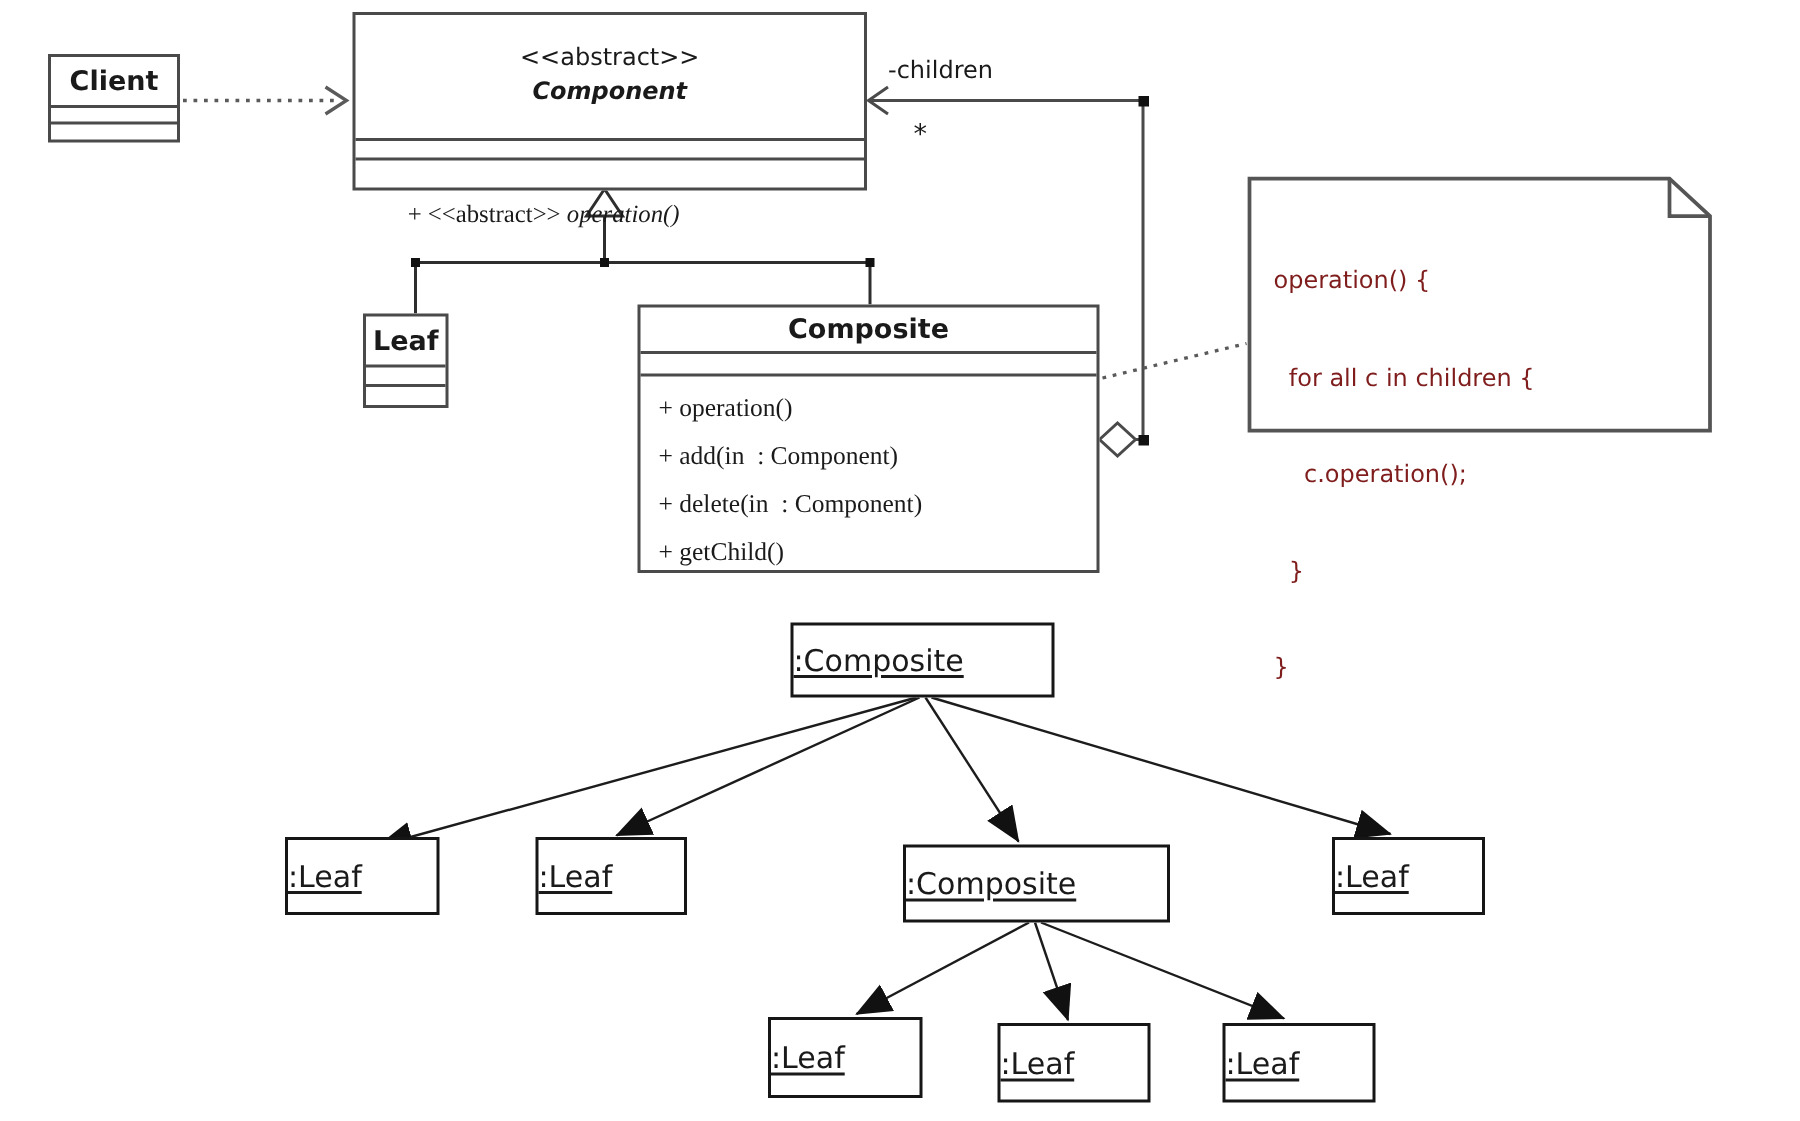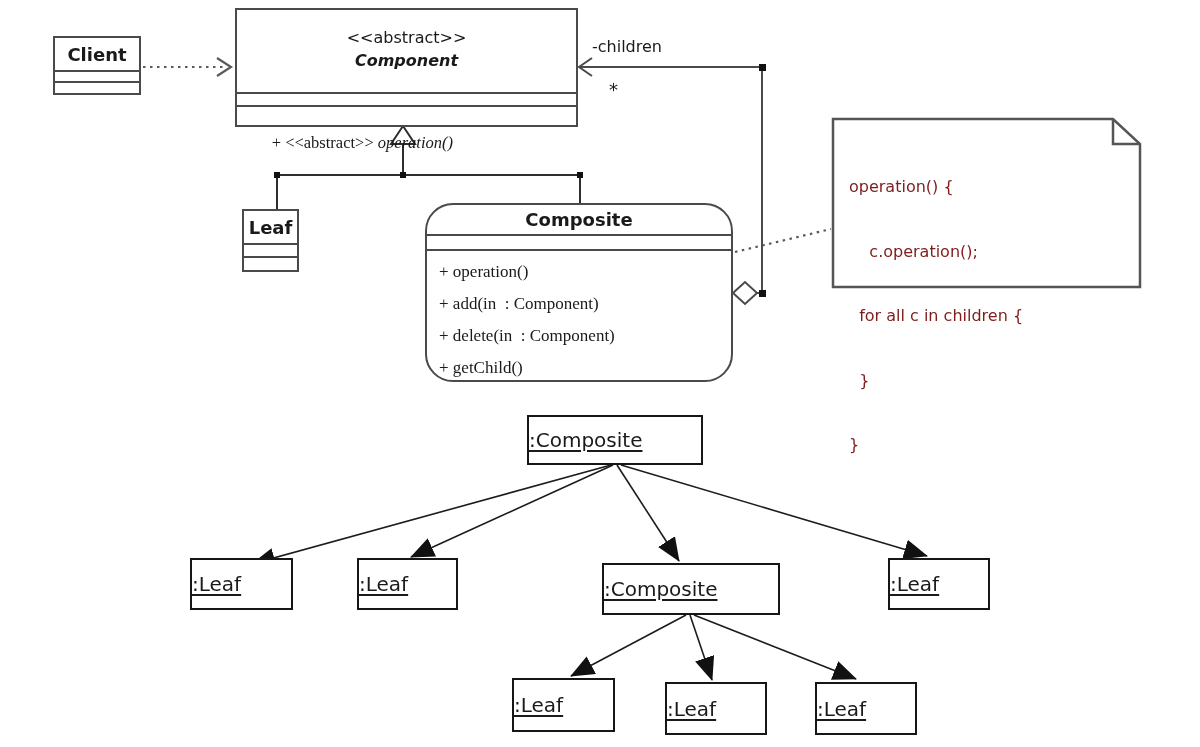--- a/index.html
+++ b/index.html
@@ -94,21 +94,21 @@
       <line x1="621" y1="465" x2="927" y2="556" marker-end="url(#arrowFilled)"></line>
     </g>
 
     <g stroke="#1c1c1c" stroke-width="1.6" fill="none">
       <line x1="686" y1="615" x2="571" y2="676" marker-end="url(#arrowFilled)"></line>
       <line x1="690" y1="615" x2="712" y2="680" marker-end="url(#arrowFilled)"></line>
       <line x1="694" y1="615" x2="856" y2="679" marker-end="url(#arrowFilled)"></line>
     </g>
   </svg>
 
-  <div class="uml-class" style="left:32px;top:36px;width:88px;height:59px;margin-left:21px;">
+  <div class="uml-class" style="left:32px;top:36px;width:88px;height:59px;">
     <div class="title" style="height:32px;font-size:18px;">Client</div>
     <div class="compartment" style="height:11px;"></div>
     <div class="compartment" style="height:12px;"></div>
   </div>
 
   <div class="uml-class" style="left:235px;top:8px;width:343px;height:119px;">
     <div class="title" style="height:82px;text-align:center;">
       <span class="stereotype">&lt;&lt;abstract&gt;&gt;</span>
       <span class="class-name-italic">Component</span>
     </div>
@@ -117,38 +117,38 @@
       <span>+ &lt;&lt;abstract&gt;&gt; </span><span class="op-italic">operation()</span>
     </div>
   </div>
 
   <div class="uml-class" style="left:242px;top:209px;width:57px;height:63px;">
     <div class="title" style="height:32px;font-size:18px;">Leaf</div>
     <div class="compartment" style="height:13px;"></div>
     <div class="compartment" style="height:14px;"></div>
   </div>
 
-  <div class="uml-class" style="left:425px;top:203px;width:308px;height:179px;border-radius:28px;">
+  <div class="uml-class" style="left:425px;top:203px;width:308px;height:179px;">
     <div class="title" style="height:29px;font-size:18px;">Composite</div>
     <div class="compartment" style="height:15px;"></div>
     <div class="compartment method-list" style="height:131px;">
       <div>+ operation()</div>
       <div>+ add(in  : Component)</div>
       <div>+ delete(in  : Component)</div>
       <div>+ getChild()</div>
     </div>
   </div>
 
   <div class="free-label" style="left:592px;top:37px;">-children</div>
   <div class="free-label" style="left:609px;top:79px;font-size:18px;">*</div>
 
   <div class="note-text" style="left:849px;top:133px;">
     <div>operation() {</div>
+    <div>  for all c in children {</div>
     <div>    c.operation();</div>
-    <div>  for all c in children {</div>
     <div>  }</div>
     <div>}</div>
   </div>
 
   <div class="obj-box" style="left:527px;top:415px;width:176px;height:50px;">
     <span>:Composite</span>
   </div>
 
   <div class="obj-box" style="left:190px;top:558px;width:103px;height:52px;">
     <span>:Leaf</span>

